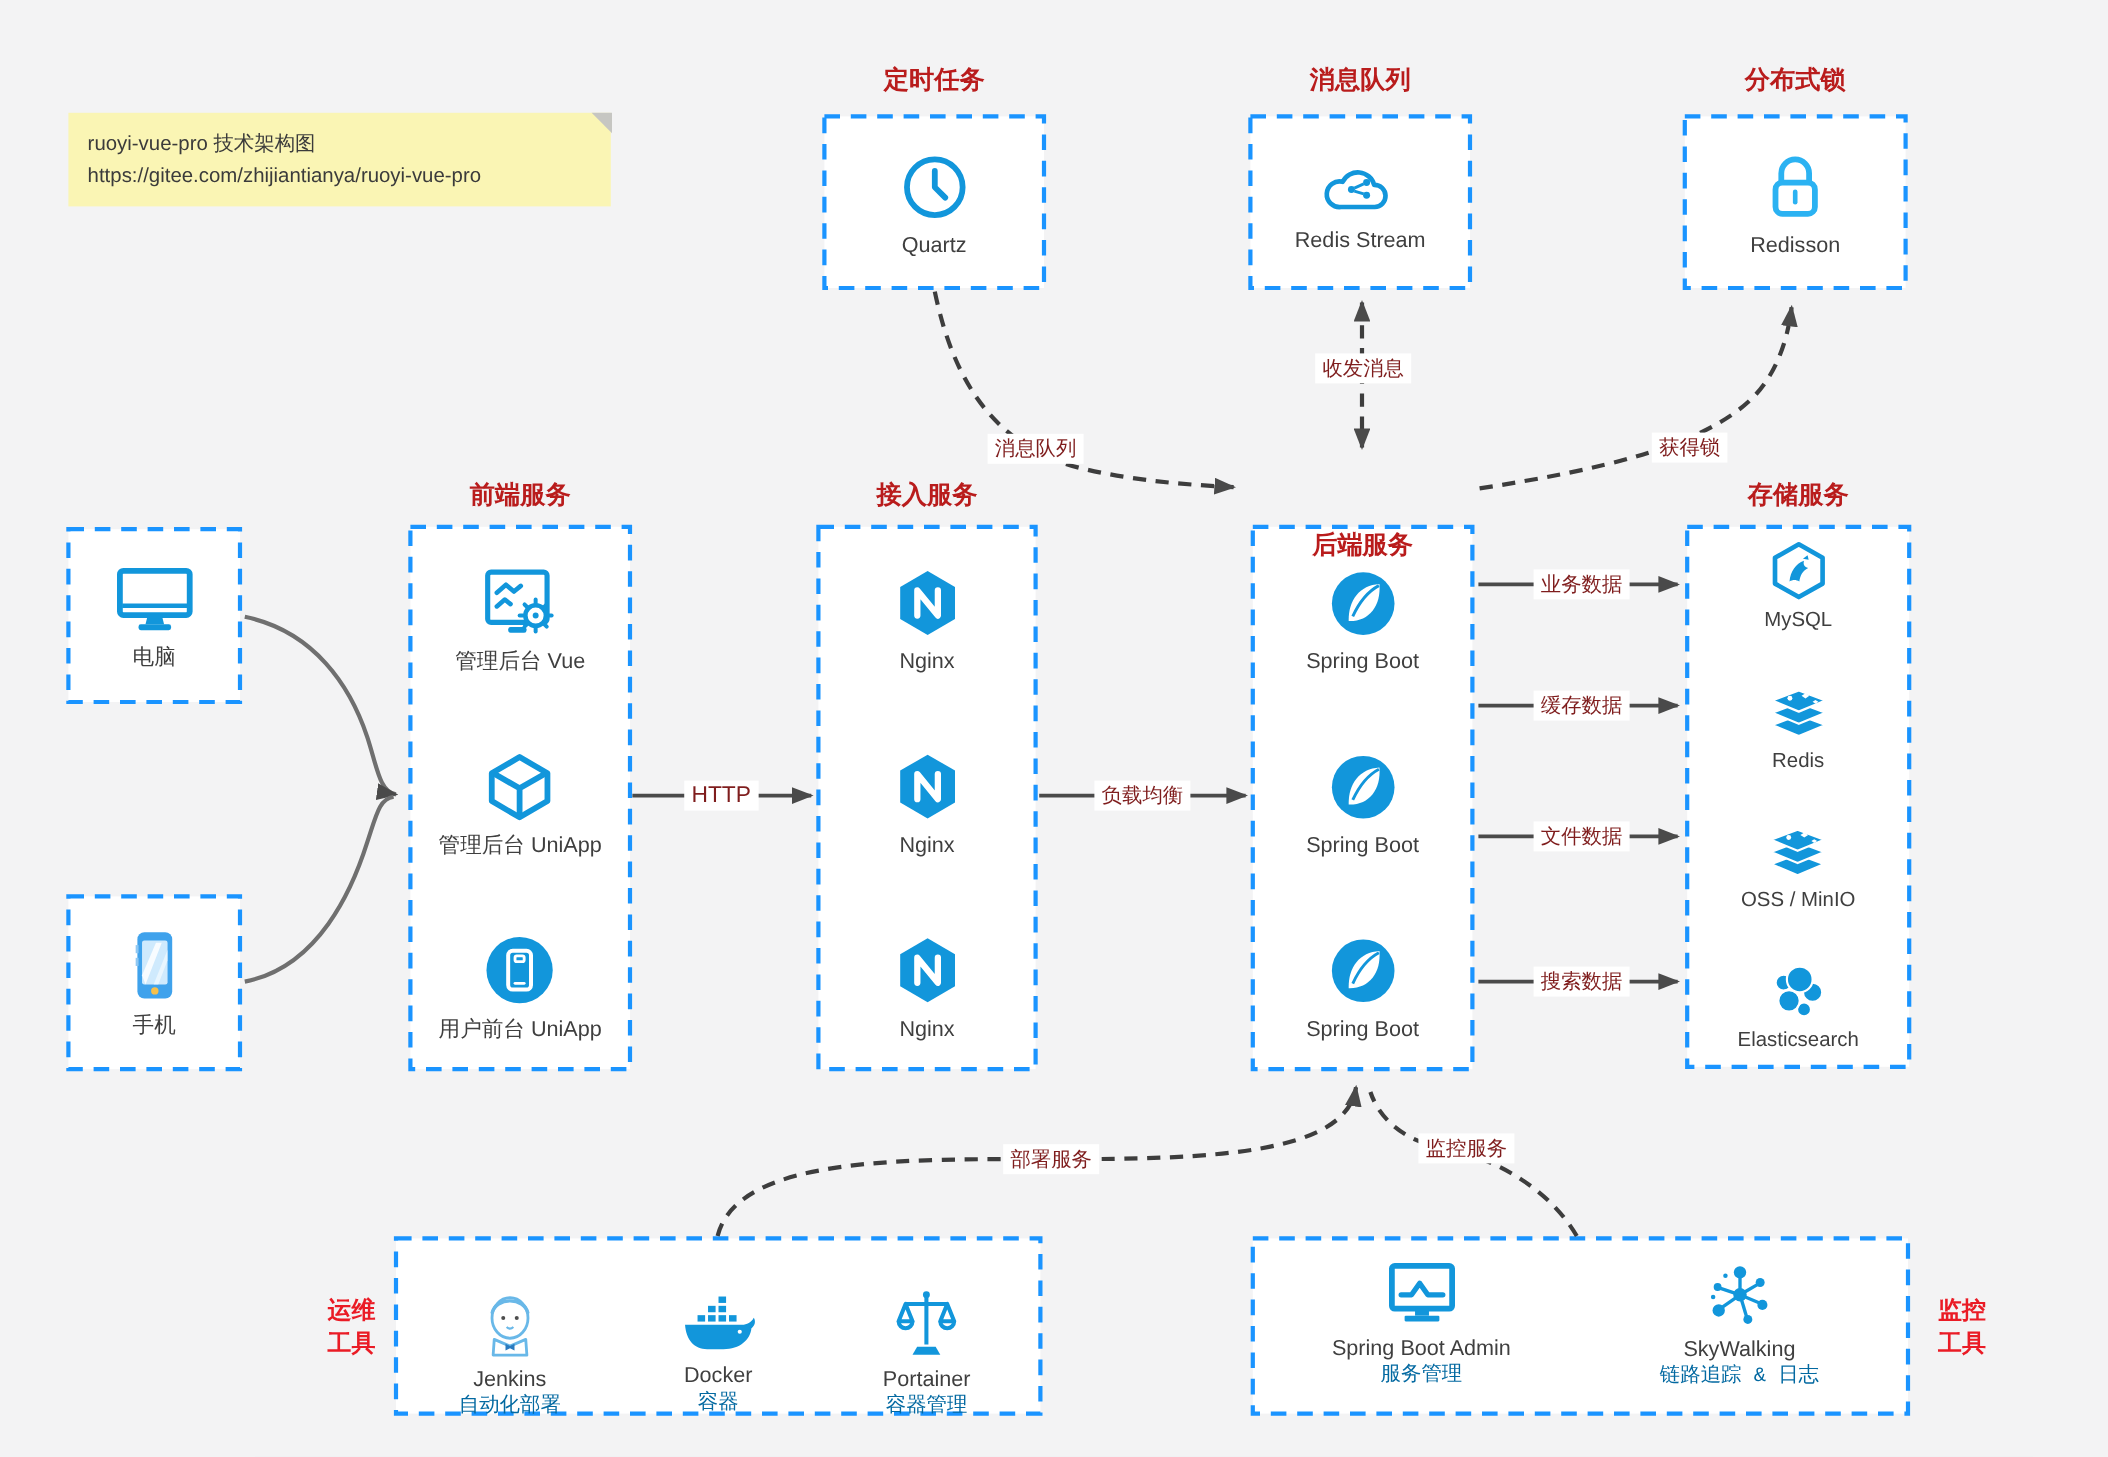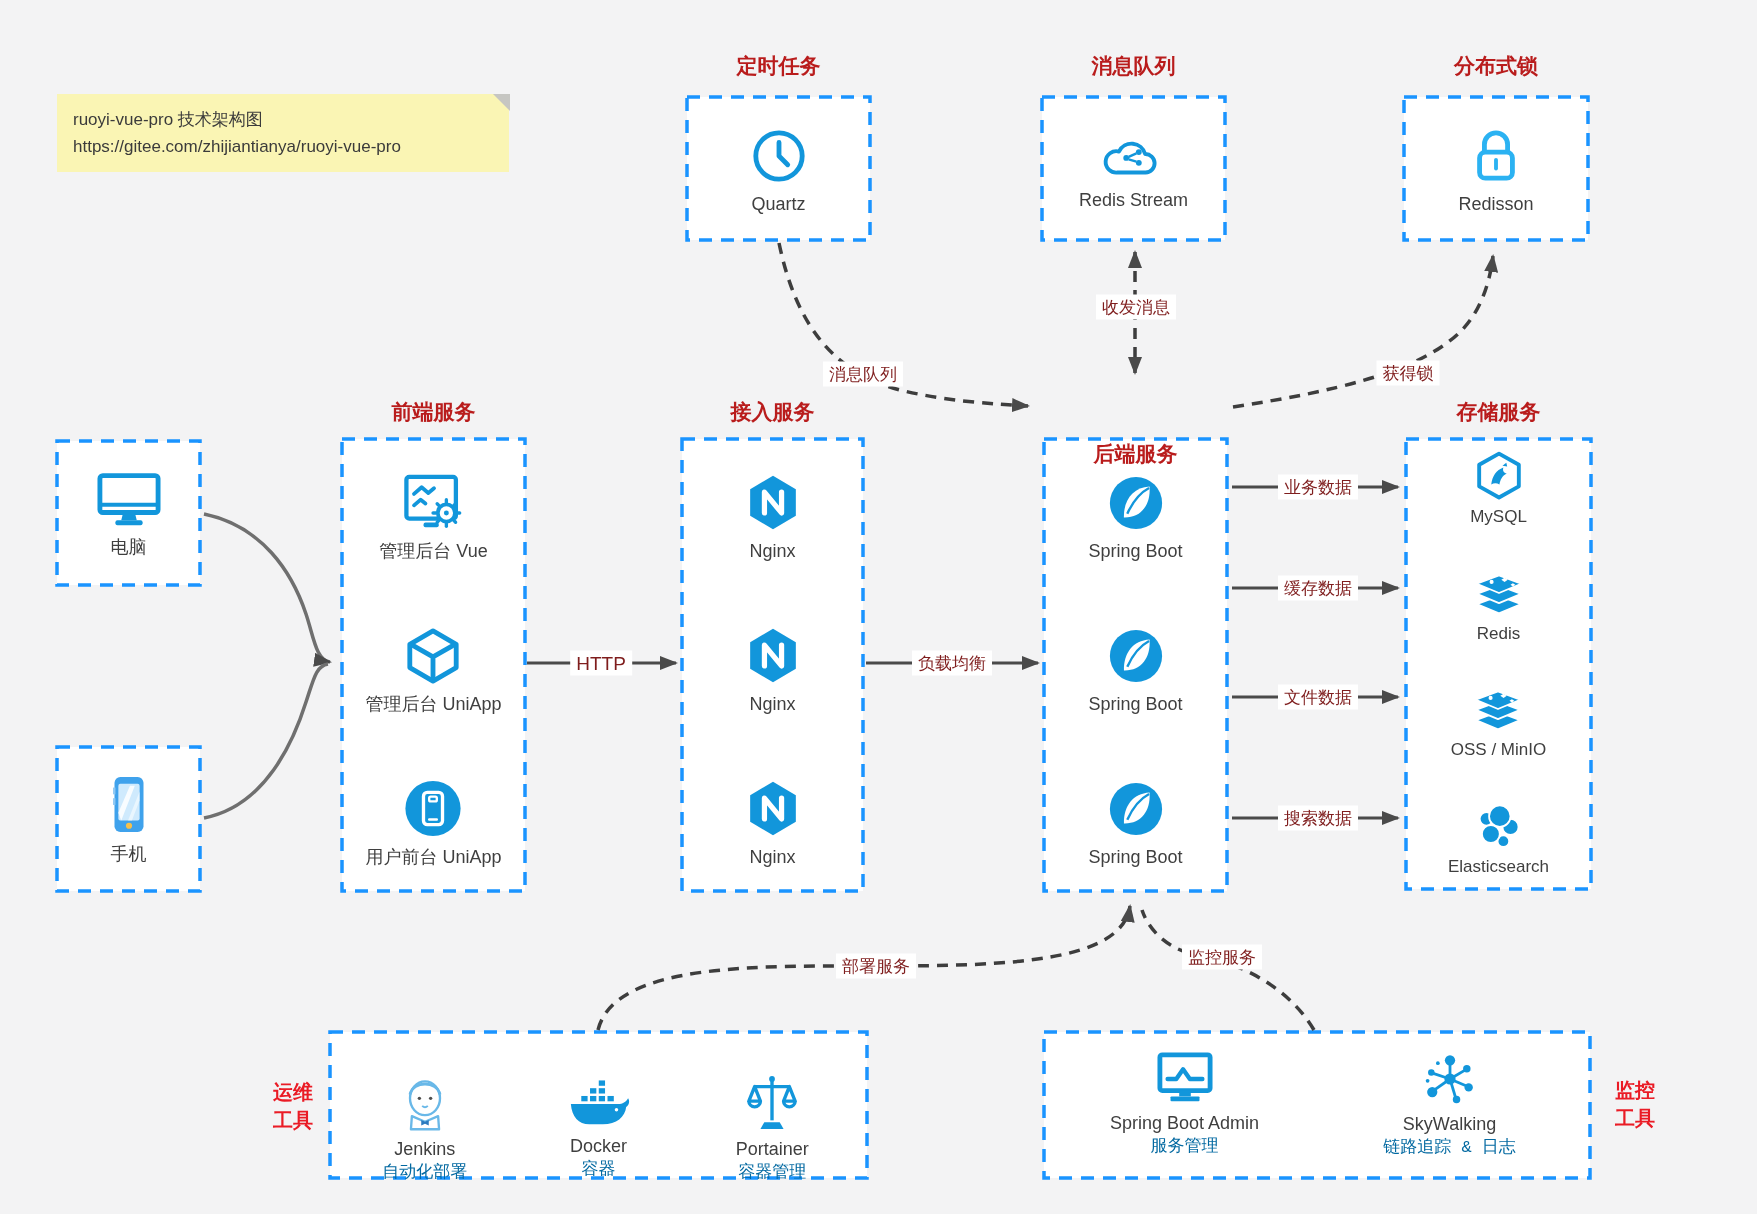--- a/index.html
+++ b/index.html
@@ -371,21 +371,21 @@
           <path d="M40 28 a6 6 0 0 0 12 0"></path>
         </g>
         <circle cx="28" cy="5" r="3" fill="#1296db"></circle>
         <path d="M20 50 h16 l4 7 H16 Z" fill="#1296db"></path>
       </svg>
       <div class="nlabel">Portainer</div>
       <div class="sublabel">容器管理</div>
     </div>
   </div>
 
-  <div class="side-title" style="left:1600px;top:1078px;width:70px;font-family:Liberation Mono, monospace;">
+  <div class="side-title" style="left:1600px;top:1078px;width:70px;">
     <div>监控</div>
     <div>工具</div>
   </div>
 
   <div class="dbox tool-box" style="left:1044px;top:1032px;width:546px;height:146px;">
     <div class="cell">
       <svg width="62" height="56" viewBox="0 0 64 58">
         <rect x="6" y="4" width="52" height="37" rx="2.5" fill="#ffffff" stroke="#1296db" stroke-width="5"></rect>
         <path d="M14 29 H23 L30 19 L37 29 H50" fill="none" stroke="#1296db" stroke-width="4.5" stroke-linecap="round" stroke-linejoin="round"></path>
         <rect x="26" y="41" width="12" height="6" fill="#1296db"></rect>

